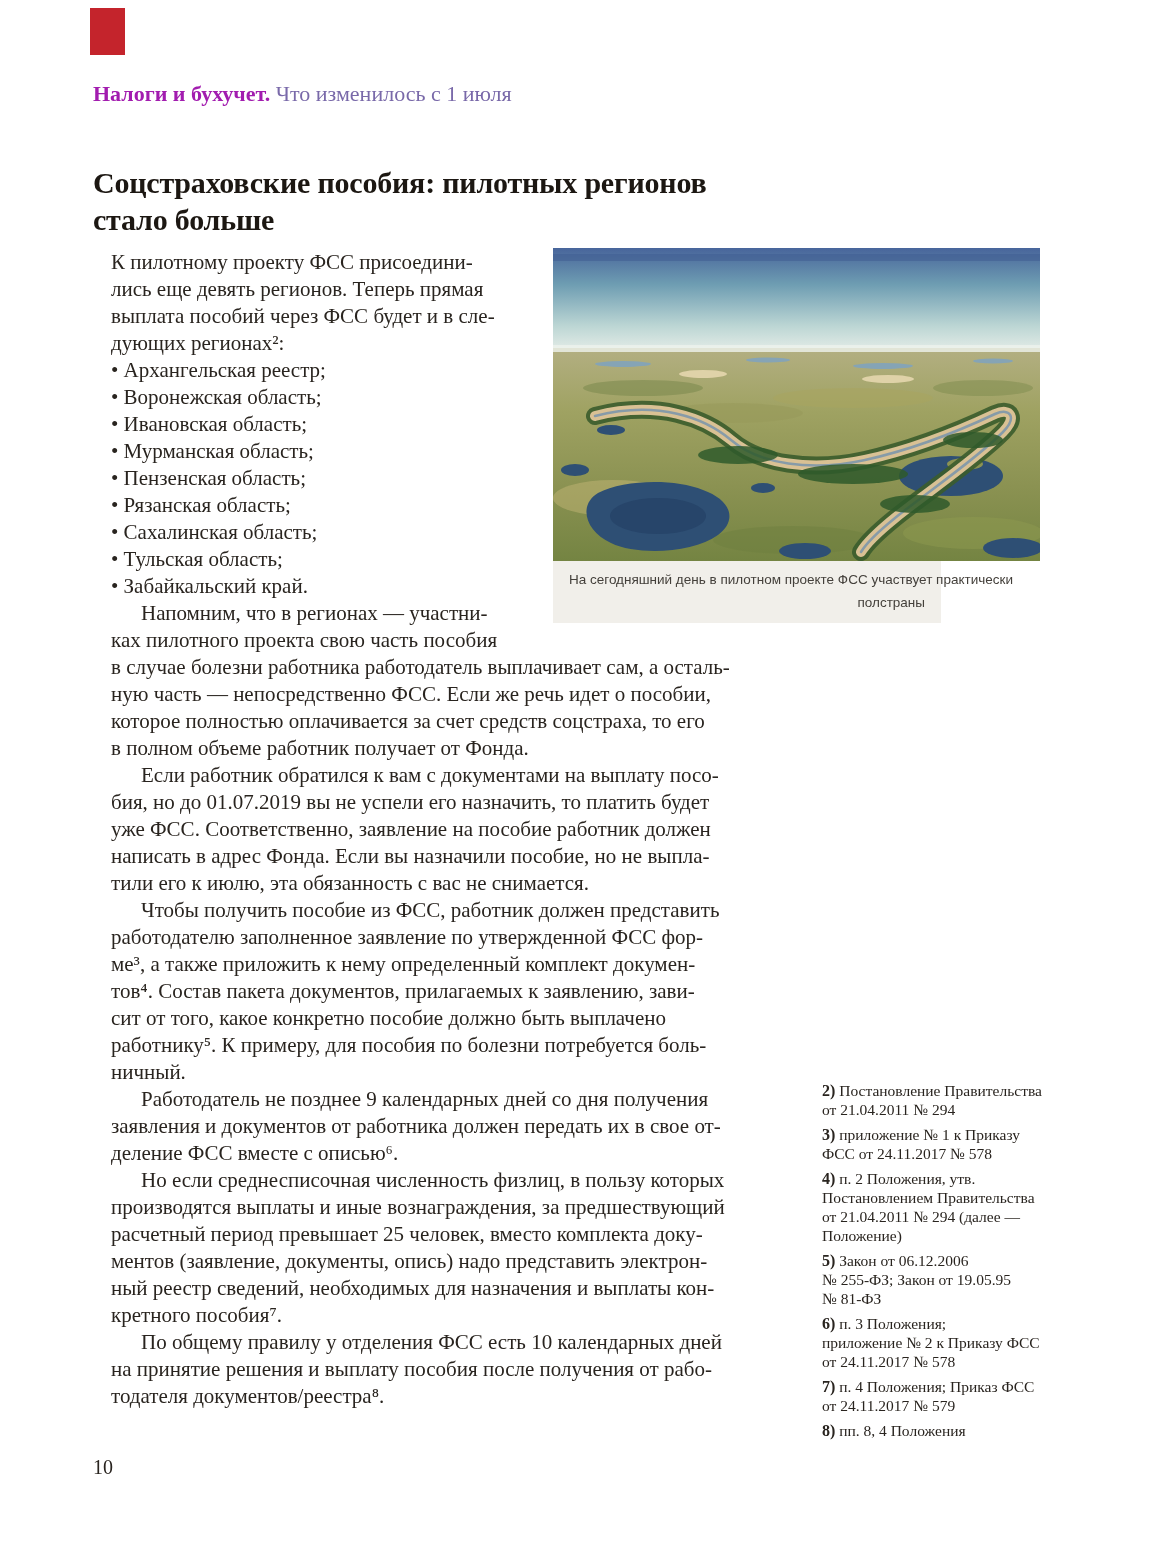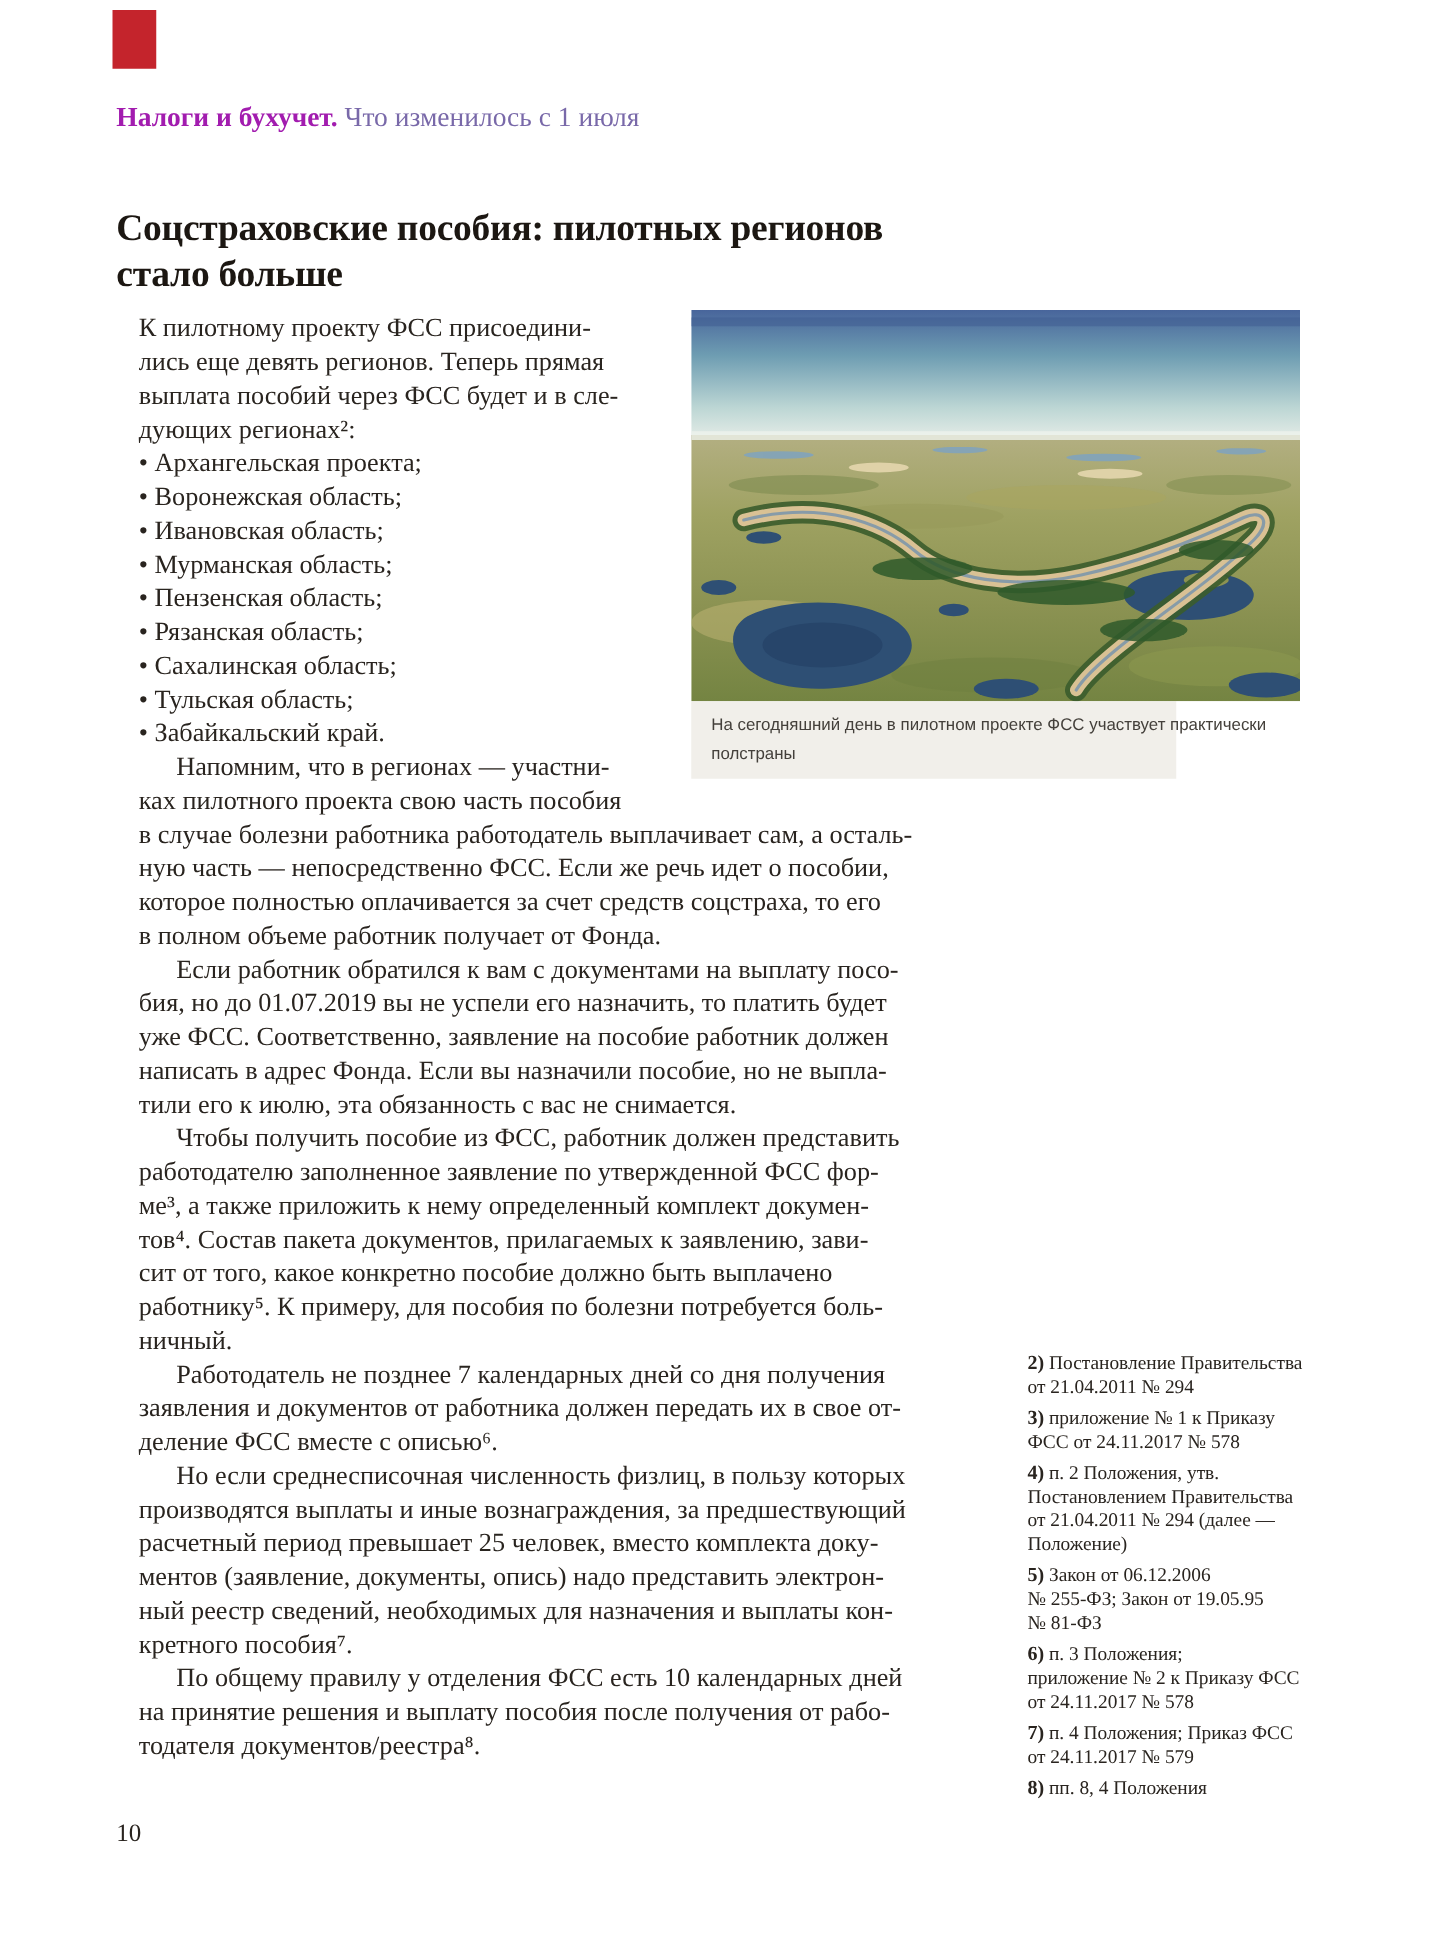--- a/index.html
+++ b/index.html
@@ -13,21 +13,21 @@
   .section{color:#7969a9;}
   .article-title{
     position:absolute;left:93px;top:164px;width:760px;
     font-size:30px;line-height:37px;font-weight:bold;color:#1c1712;
     white-space:pre;letter-spacing:-0.2px;
   }
   .column{position:absolute;left:111px;top:249px;width:760px;font-size:21px;line-height:27px;}
   .pre{white-space:pre;}
   .para{text-indent:30px;}
   .region{white-space:pre;}
-  .figure{position:absolute;left:553px;top:248px;width:388px;}
+  .figure{position:absolute;left:553px;top:248px;width:388px;text-align:right;}
   .figure svg{display:block;}
   .caption{
     background:#f1efea;color:#44403b;
     font-family:"Liberation Sans","DejaVu Sans",sans-serif;
     font-size:13.5px;line-height:23px;padding:7px 16px 9px;white-space:pre;
   }
   .footnotes{position:absolute;left:822px;top:1081px;width:250px;font-size:15.5px;line-height:19px;color:#29241f;}
   .footnote{margin-bottom:6px;}
   .footnote b{font-weight:bold;font-size:16px;}
   .fn-text{white-space:pre;}
@@ -107,21 +107,21 @@
 полстраны</div>
   </div>
 
   <div class="column">
     <div class="pre">К пилотному проекту ФСС присоедини-
 лись еще девять регионов. Теперь прямая
 выплата пособий через ФСС будет и в сле-
 дующих регионах²:</div>
     <div>
 
-    <div class="region">• Архангельская проекта;</div>
+    <div class="region">• Архангельская реестр;</div>
         <div class="region">• Воронежская область;</div>
         <div class="region">• Ивановская область;</div>
         <div class="region">• Мурманская область;</div>
         <div class="region">• Пензенская область;</div>
         <div class="region">• Рязанская область;</div>
         <div class="region">• Сахалинская область;</div>
         <div class="region">• Тульская область;</div>
         <div class="region">• Забайкальский край.</div>
       </div>
     <div>
@@ -137,21 +137,21 @@
 уже ФСС. Соответственно, заявление на пособие работник должен
 написать в адрес Фонда. Если вы назначили пособие, но не выпла-
 тили его к июлю, эта обязанность с вас не снимается.</div>
         <div class="para pre">Чтобы получить пособие из ФСС, работник должен представить
 работодателю заполненное заявление по утвержденной ФСС фор-
 ме³, а также приложить к нему определенный комплект докумен-
 тов⁴. Состав пакета документов, прилагаемых к заявлению, зави-
 сит от того, какое конкретно пособие должно быть выплачено
 работнику⁵. К примеру, для пособия по болезни потребуется боль-
 ничный.</div>
-        <div class="para pre">Работодатель не позднее 7 календарных дней со дня получения
+        <div class="para pre">Работодатель не позднее 9 календарных дней со дня получения
 заявления и документов от работника должен передать их в свое от-
 деление ФСС вместе с описью⁶.</div>
         <div class="para pre">Но если среднесписочная численность физлиц, в пользу которых
 производятся выплаты и иные вознаграждения, за предшествующий
 расчетный период превышает 25 человек, вместо комплекта доку-
 ментов (заявление, документы, опись) надо представить электрон-
 ный реестр сведений, необходимых для назначения и выплаты кон-
 кретного пособия⁷.</div>
         <div class="para pre">По общему правилу у отделения ФСС есть 10 календарных дней
 на принятие решения и выплату пособия после получения от рабо-

